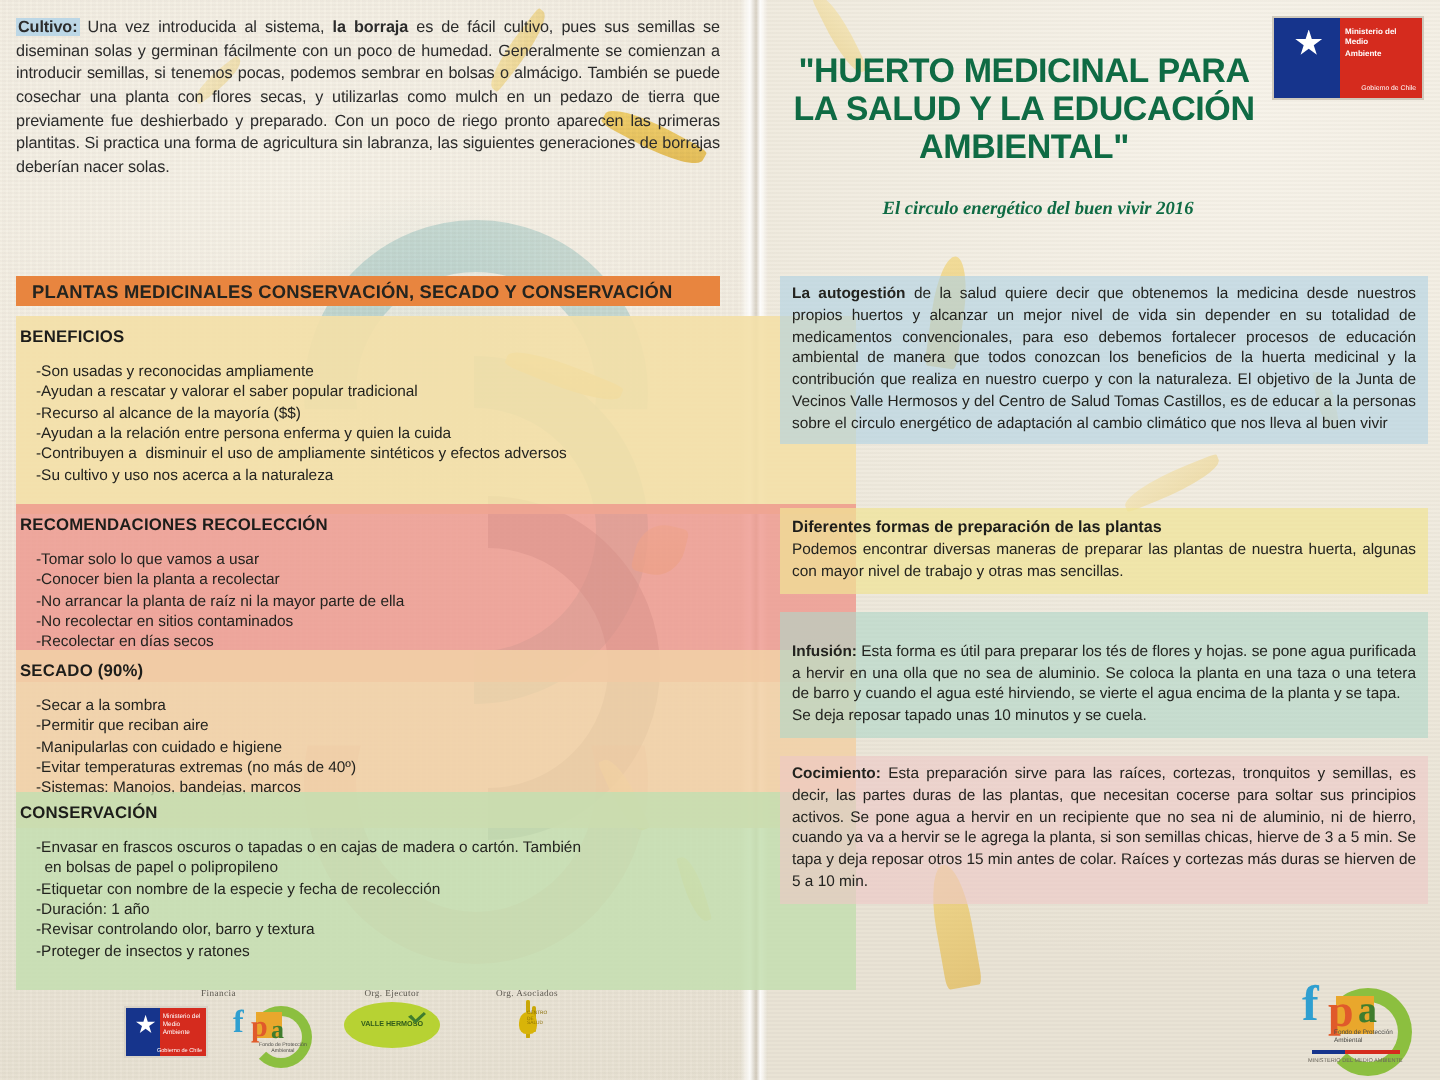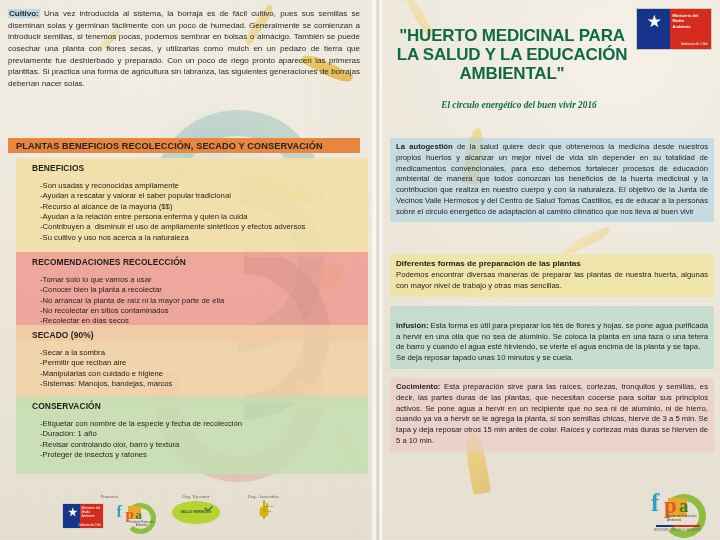--- a/index.html
+++ b/index.html
@@ -77,32 +77,32 @@
   }
 
   
   .left{position:absolute;left:0;top:0;width:370px;height:540px;z-index:6;}
 
   .intro{
     position:absolute;left:8px;top:8px;width:352px;
     font-size:8.1px;line-height:1.44;color:#2b2b2b;text-align:justify;
     letter-spacing:-0.05px;
   }
-  .intro b{font-weight:normal;}
+  .intro b{font-weight:bold;}
   .hl{background:#bcd7e6;padding:0 1px;font-weight:bold;}
 
   .bar-title{
     position:absolute;left:8px;top:138px;width:352px;height:15px;
     background:#e8853f;color:#24241f;font-weight:bold;font-size:9.2px;
     display:flex;align-items:center;padding-left:8px;box-sizing:border-box;
     letter-spacing:.1px;
   }
 
-  .blk{position:absolute;left:16px;width:352px;box-sizing:border-box;
-       padding:5px 8px 6px 16px;}
+  .blk{position:absolute;left:8px;width:420px;box-sizing:border-box;
+       padding:5px 8px 6px 2px;}
   .blk h3{margin:0 0 2px 0;font-size:8.4px;font-weight:bold;color:#1d1d1a;letter-spacing:.1px;}
   .blk ul{margin:8px;padding:0;list-style:none;}
   .blk li{font-size:7.7px;line-height:1.34;color:#23231f;white-space:pre-wrap;}
 
   .blk-beneficios{top:158px;background:rgba(243,223,168,.92);}
   .blk-recom{top:252px;background:rgba(238,150,140,.80);}
   .blk-secado{top:325px;background:rgba(241,208,166,.88);}
   .blk-conserv{top:396px;background:rgba(196,222,176,.85);}
 
   
@@ -218,21 +218,21 @@
   <div class="leaf pale thin" style="left:560px;top:236px;width:52px;height:11px;transform:rotate(-22deg);z-index:4;opacity:.45;"></div>
   <div class="leaf" style="left:468px;top:432px;width:18px;height:62px;transform:rotate(-10deg);z-index:4;opacity:.6;border-radius:60% 60% 12% 12%;"></div>
   <div class="leaf pale thin" style="left:648px;top:196px;width:30px;height:9px;transform:rotate(80deg);z-index:4;opacity:.4;"></div>
 
   <div class="left">
 
     <div class="intro">
       <span class="hl">Cultivo:</span><span id="introBody"> Una vez introducida al sistema, <b>la borraja</b> es de fácil cultivo, pues sus semillas se diseminan solas y germinan fácilmente con un poco de humedad. Generalmente se comienzan a introducir semillas, si tenemos pocas, podemos sembrar en bolsas o almácigo. También se puede cosechar una planta con flores secas, y utilizarlas como mulch en un pedazo de tierra que previamente fue deshierbado y preparado. Con un poco de riego pronto aparecen las primeras plantitas. Si practica una forma de agricultura sin labranza, las siguientes generaciones de borrajas deberían nacer solas.</span>
     </div>
 
-    <div class="bar-title">PLANTAS BENEFICIOS  RECOLECCIÓN, SECADO Y CONSERVACIÓN</div>
+    <div class="bar-title">PLANTAS MEDICINALES  CONSERVACIÓN, SECADO Y CONSERVACIÓN</div>
 
     <div class="blk blk-beneficios">
       <h3>BENEFICIOS</h3>
       <ul>
         <li>-Son usadas y reconocidas ampliamente</li>
         <li>-Ayudan a rescatar y valorar el saber popular tradicional</li>
         <li>-Recurso al alcance de la mayoría ($$)</li>
         <li>-Ayudan a la relación entre persona enferma y quien la cuida</li>
         <li>-Contribuyen a  disminuir el uso de ampliamente sintéticos y efectos adversos</li>
         <li>-Su cultivo y uso nos acerca a la naturaleza</li>
@@ -249,27 +249,30 @@
         <li>-Recolectar en días secos</li>
       </ul>
     </div>
 
     <div class="blk blk-secado">
       <h3>SECADO (90%)</h3>
       <ul>
         <li>-Secar a la sombra</li>
         <li>-Permitir que reciban aire</li>
         <li>-Manipularlas con cuidado e higiene</li>
+        <li>-Evitar temperaturas extremas (no más de 40º)</li>
         <li>-Sistemas: Manojos, bandejas, marcos</li>
       </ul>
     </div>
 
     <div class="blk blk-conserv">
       <h3>CONSERVACIÓN</h3>
       <ul>
+        <li>-Envasar en frascos oscuros o tapadas o en cajas de madera o cartón. También
+  en bolsas de papel o polipropileno</li>
         <li>-Etiquetar con nombre de la especie y fecha de recolección</li>
         <li>-Duración: 1 año</li>
         <li>-Revisar controlando olor, barro y textura</li>
         <li>-Proteger de insectos y ratones</li>
       </ul>
     </div>
 
     <div class="logos">
 
       <div class="logo-group" style="left:62px;top:10px;">

